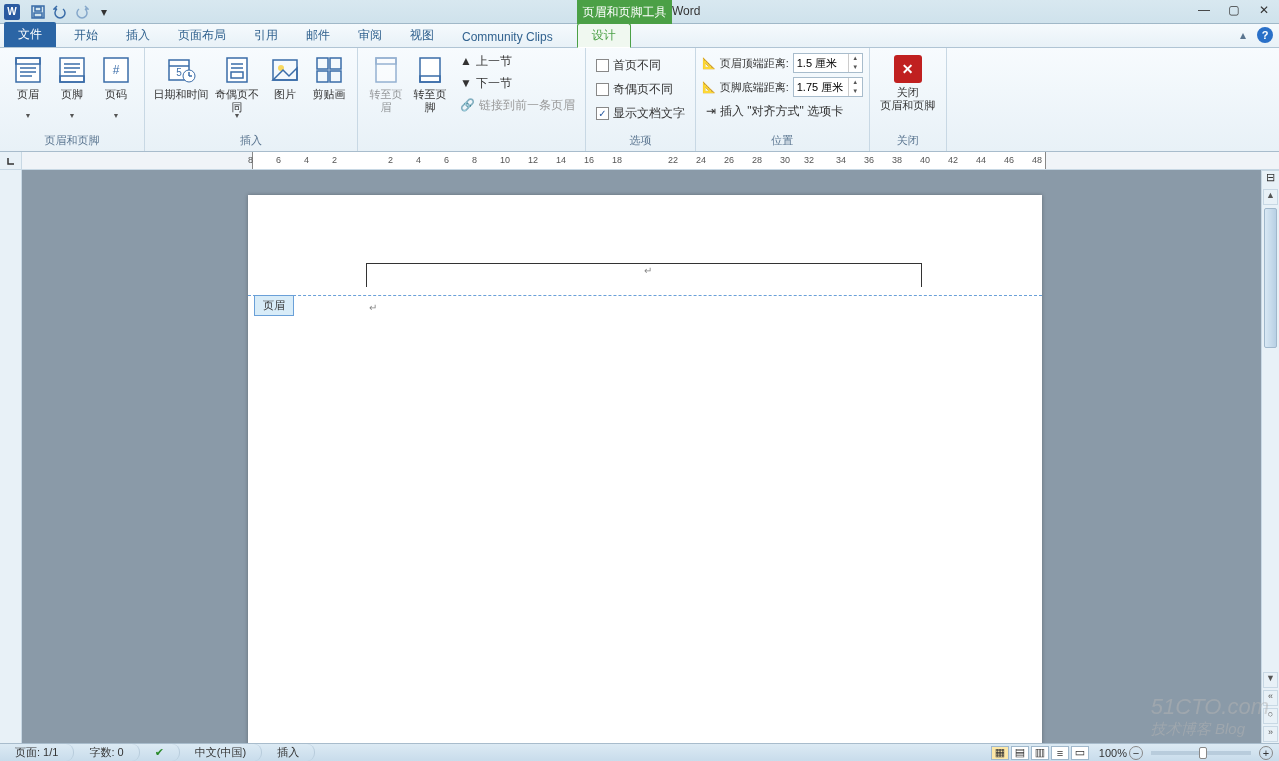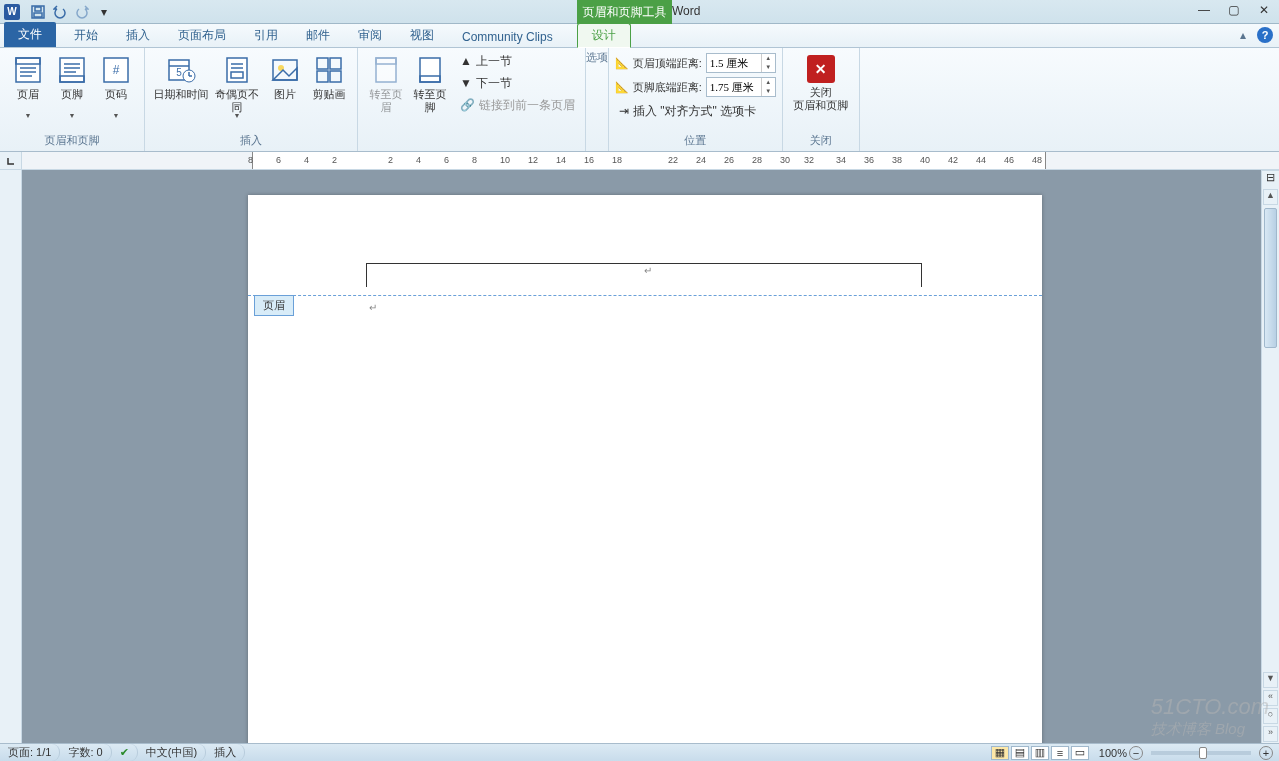--- a/index.html
+++ b/index.html
@@ -31,21 +31,21 @@
   .group-label { text-align:center; font-size:11px; color:#5a7590; padding:2px 0 3px 0; }
   .bigbtn { display:flex; flex-direction:column; align-items:center; width:44px; padding:2px 2px; border-radius:3px; cursor:pointer;}
   .bigbtn .ico { width:32px; height:32px; margin:2px 0; }
   .bigbtn .lbl { font-size:11px; text-align:center; line-height:13px; color:#333; min-height:26px;}
   .bigbtn .drop { font-size:7px; color:#555; margin-top:-2px;}
   .smallrow { display:flex; align-items:center; height:22px; padding:0 4px; border-radius:2px; cursor:pointer; gap:4px;}
   .smallrow.disabled{color:#999; cursor:default;}
   .chk { width:13px; height:13px; border:1px solid #888; background:#fff; display:inline-flex;align-items:center;justify-content:center; font-size:10px; color:#2a5aa0;}
   .posrow { display:flex; align-items:center; height:22px; gap:4px; font-size:11px;}
   .spinbox { display:flex; align-items:center; border:1px solid #a8bccc; background:#fff; height:20px;}
-  .spinbox input{ border:none; width:54px; font-size:11px; padding:0 3px; outline:none; text-align:left;font-family:Liberation Serif, serif;}
+  .spinbox input{ border:none; width:54px; font-size:11px; padding:0 3px; outline:none; text-align:left;}
   .spinbox .sp{ display:flex; flex-direction:column; width:14px; border-left:1px solid #ccc;}
   .spinbox .sp div{ height:9px; font-size:6px; text-align:center; line-height:9px; color:#555;}
   .closebtn-ico{ width:28px;height:28px; background:#c02020; border-radius:3px; display:flex;align-items:center;justify-content:center; color:#fff; font-weight:bold; font-size:14px; margin:3px 0;}
   
   
   svg.ico path,svg.ico rect,svg.ico line{stroke:#3a6ca8;stroke-width:1.5;fill:none;}
   svg.ico .f{fill:#fff;}
   
   
   .ruler-h { height:18px; background:#e8f1f7; border-bottom:1px solid #c8d8e4; position:relative; display:flex;}
@@ -65,21 +65,21 @@
   .cursor-mark{position:absolute; top:70px; left:396px; font-size:10px; color:#888;}
   .cursor-mark2{position:absolute; top:107px; left:121px; font-size:10px; color:#888;}
   .scroll-v{ width:18px; background:#e8f1f7; border-left:1px solid #c8d8e4; display:flex; flex-direction:column;}
   .scroll-v .arr{height:16px; text-align:center; font-size:9px; color:#555; border:1px solid #c8d8e4; margin:1px;}
   .scroll-v .track{flex:1; position:relative;}
   .scroll-v .thumb{position:absolute; top:2px; left:2px; right:2px; height:140px; background:linear-gradient(90deg,#d8e8f4,#b8d0e4); border:1px solid #a0b8cc; border-radius:2px;}
   .scroll-v .opt{height:18px;text-align:center;border-top:1px solid #c8d8e4;font-size:11px;}
   
   
   .statusbar{ position:absolute; bottom:0; left:0; right:0; height:18px; background:linear-gradient(#dceaf4,#c8dceb); border-top:1px solid #a8bccc; display:flex; align-items:center; font-size:11px; color:#333;}
-  .statusbar .cell{ padding:0 8px; border-right:1px solid #b8ccdc; height:100%; display:flex;align-items:center; gap:4px;border-radius:8px;}
+  .statusbar .cell{ padding:0 15px; border-right:1px solid #b8ccdc; height:100%; display:flex;align-items:center; gap:4px;border-radius:8px;}
   .statusbar .right{margin-left:auto; display:flex; align-items:center; gap:2px; padding-right:6px;}
   .viewbtn{width:18px;height:14px; border:1px solid #a0b8cc; background:#fff; display:flex;align-items:center;justify-content:center;}
   .viewbtn.active{background:#fde8a8;}
   .zoom-slider{width:100px; height:4px; background:#b8ccdc; position:relative; margin:0 6px;}
   .zoom-slider .h{position:absolute; left:48px; top:-4px; width:8px; height:12px; background:#fff; border:1px solid #888; border-radius:2px;}
   .zoom-slider .mid{position:absolute; left:50px; top:-3px; width:1px; height:10px; background:#888;}
   
   .watermark{position:absolute; right:10px; bottom:22px; font-size:22px; color:rgba(180,180,180,.5); font-style:italic; font-family:Arial;}
   .watermark small{font-size:15px; display:block; text-align:left;}
 </style>
@@ -244,20 +244,36 @@
           </div>
         <div class="smallrow disabled">
             <span>🔗</span>
             <span>链接到前一条页眉</span>
           </div>
       </div>
     </div>
   </div>
 
   <div class="group">
+    <div class="group-body">
+      <div style="display:flex;flex-direction:column;gap:2px;padding-top:4px">
+        <div class="smallrow">
+            <span class="chk"></span>
+            <span>首页不同</span>
+          </div>
+        <div class="smallrow">
+            <span class="chk"></span>
+            <span>奇偶页不同</span>
+          </div>
+        <div class="smallrow">
+            <span class="chk">✓</span>
+            <span>显示文档文字</span>
+          </div>
+      </div>
+    </div>
     <div class="group-label">选项</div>
   </div>
 
   <div class="group">
     <div class="group-body">
       <div style="display:flex;flex-direction:column;gap:2px;padding-top:2px">
         <div class="posrow">
           <span>📐</span>
           <span>页眉顶端距离:</span>
           <div class="spinbox">

